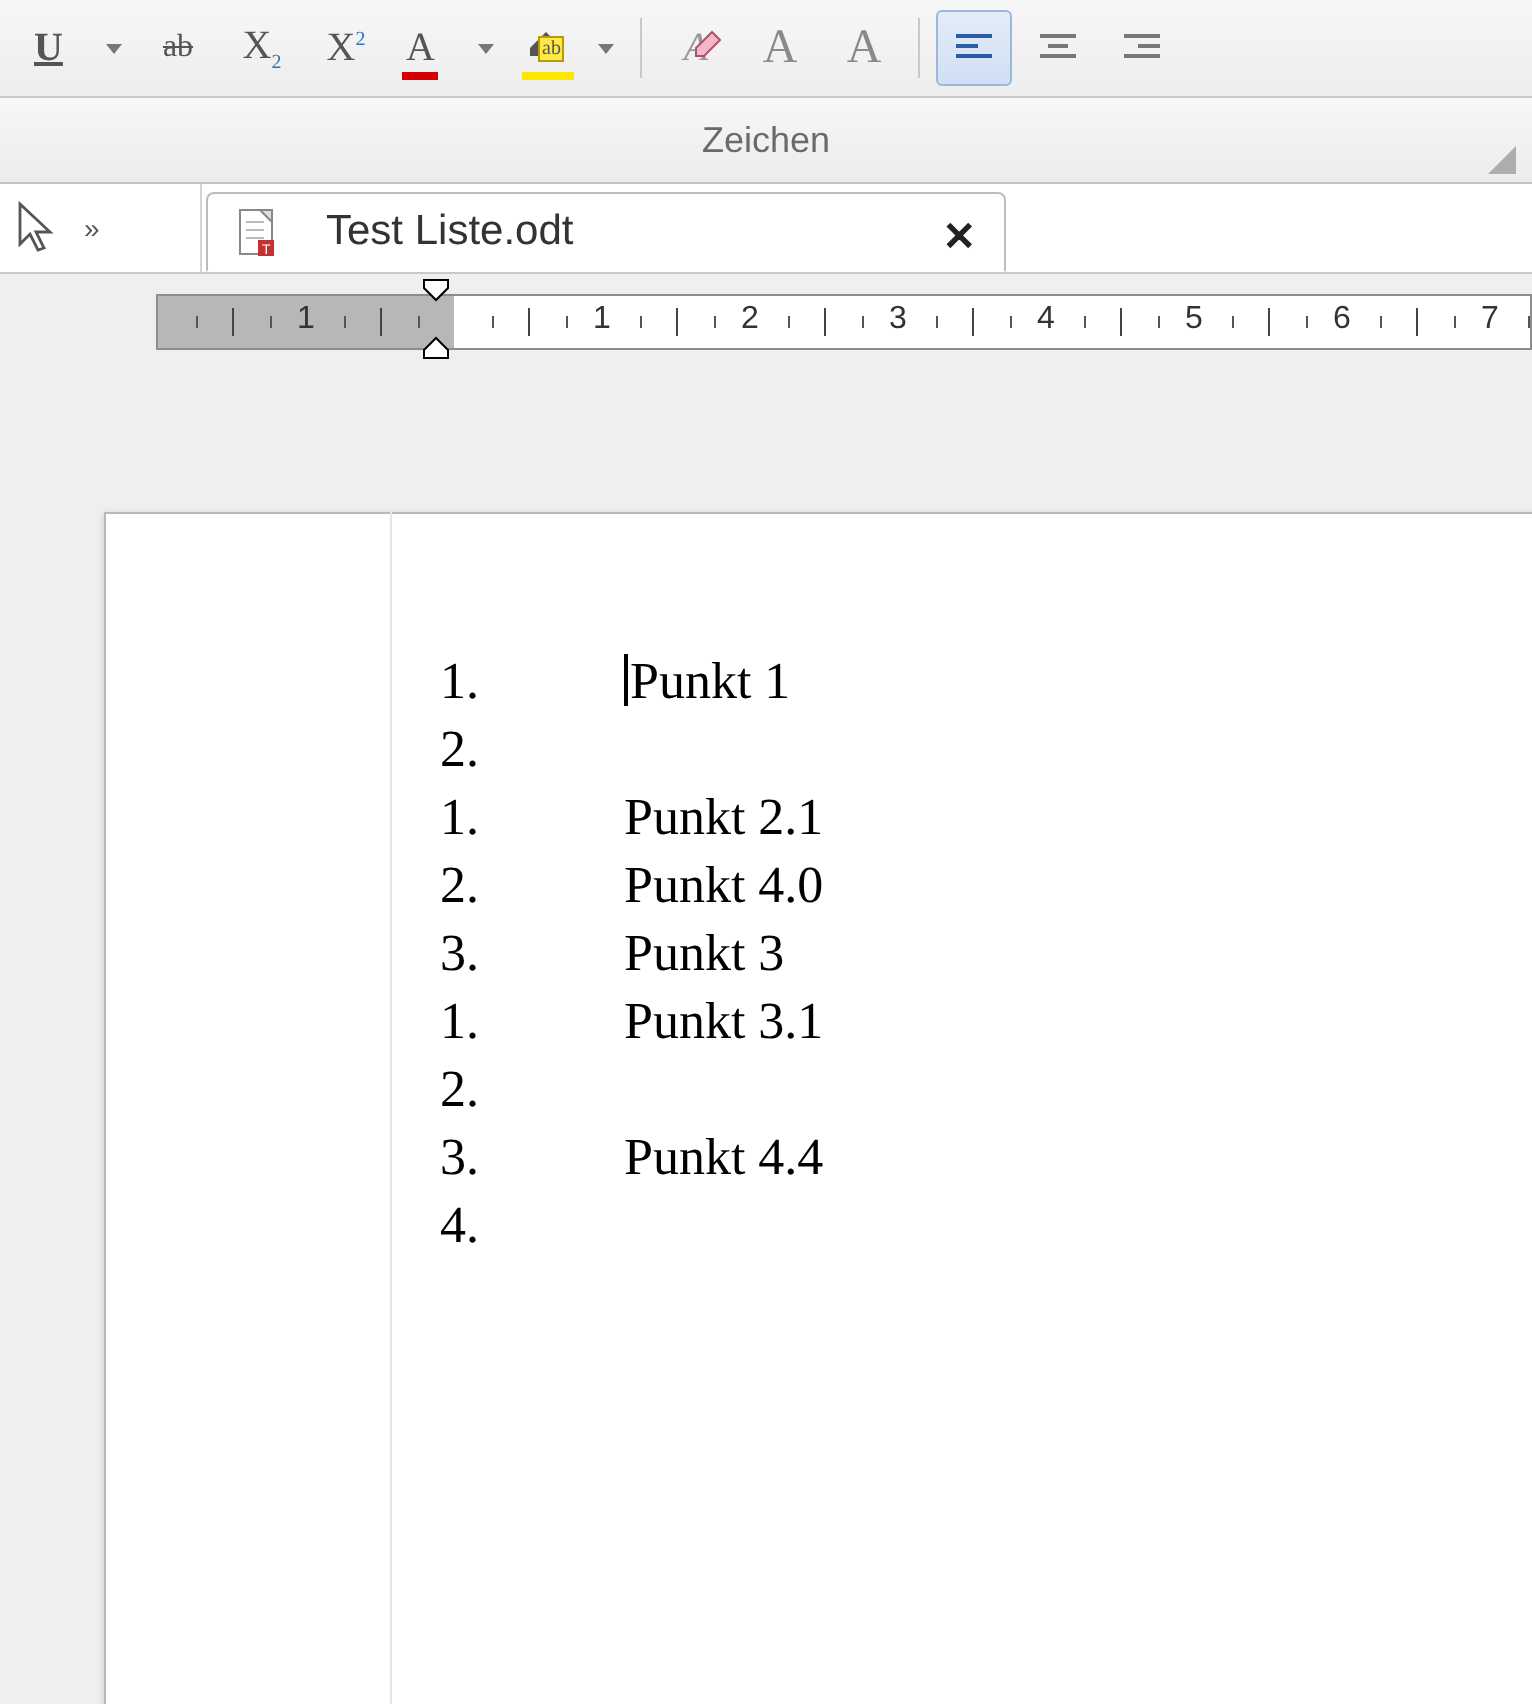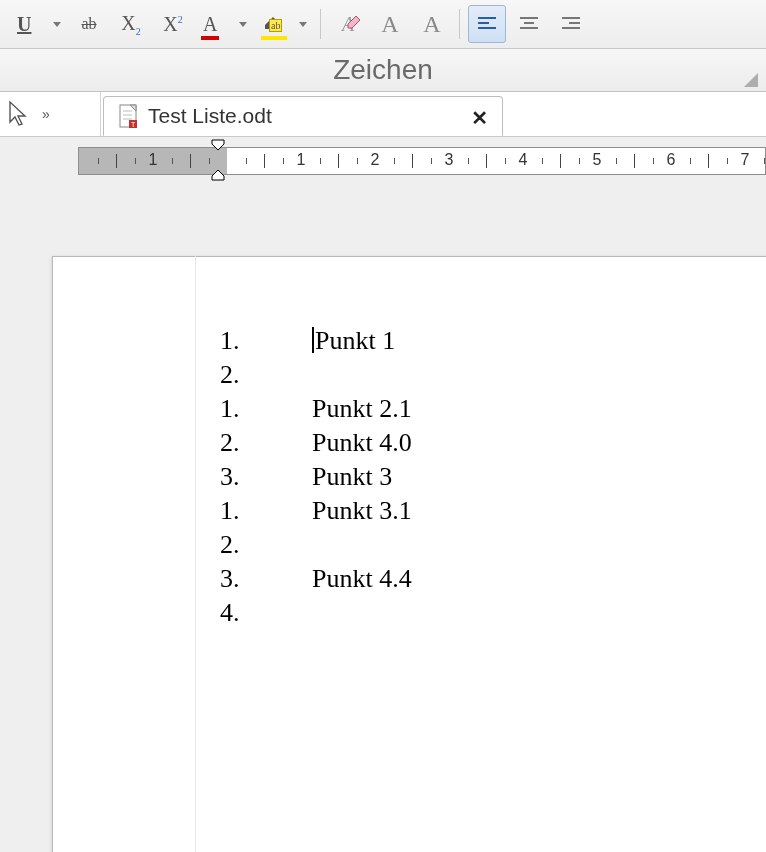--- a/index.html
+++ b/index.html
@@ -31,21 +31,21 @@
   .tb-sep{width:1px;height:30px;background:#c9c9c9;margin:0 4px;}
   .tb-btn.active{
     background:linear-gradient(#e4ecf7,#cfe0f4);
     border-color:#9bb7d9;
   }
 
   
   .char-strip{
     height:42px;background:linear-gradient(#f7f7f7,#ececec);
     border-bottom:1px solid #c3c3c3;
-    color:#6a6a6a;font-size:28px;
+    color:#6a6a6a;font-size:18px;
     display:flex;align-items:center;justify-content:center;
     position:relative;
   }
   .char-strip .grip{
     position:absolute;right:8px;bottom:4px;width:0;height:0;
     border-left:14px solid transparent;
     border-bottom:14px solid #9c9c9c;
     opacity:.8;
   }
 
@@ -56,21 +56,21 @@
   }
   .cursor-cell{
     width:94px;display:flex;align-items:center;
     border-right:1px solid #d4d4d4;justify-content:flex-start;
     gap:14px;padding-left:6px;
   }
   .doc-tab{
     flex:0 0 auto;min-width:370px;height:38px;margin-top:4px;margin-left:2px;
     border:1px solid #bcbcbc;border-bottom:1px solid #fff;
     border-radius:4px 4px 0 0;background:#fff;
-    display:flex;align-items:center;padding:0 14px;gap:8px;
+    display:flex;align-items:center;padding:0 14px;gap:23px;
     font-size:21px;color:#333;font-family:sans-serif;
     position:relative;
   }
   .doc-tab .close{
     position:absolute;right:14px;top:9px;font-size:20px;font-weight:bold;color:#222;
   }
 
   
   .ruler-wrap{
     background:#efefef;border-bottom:1px solid #c3c3c3;

